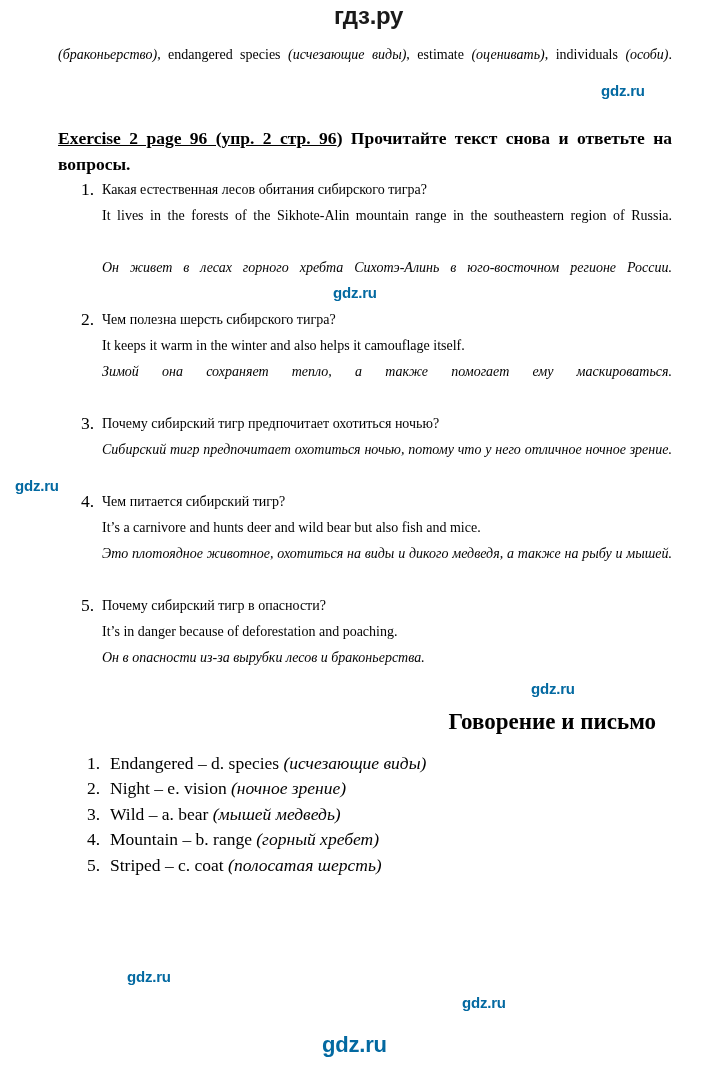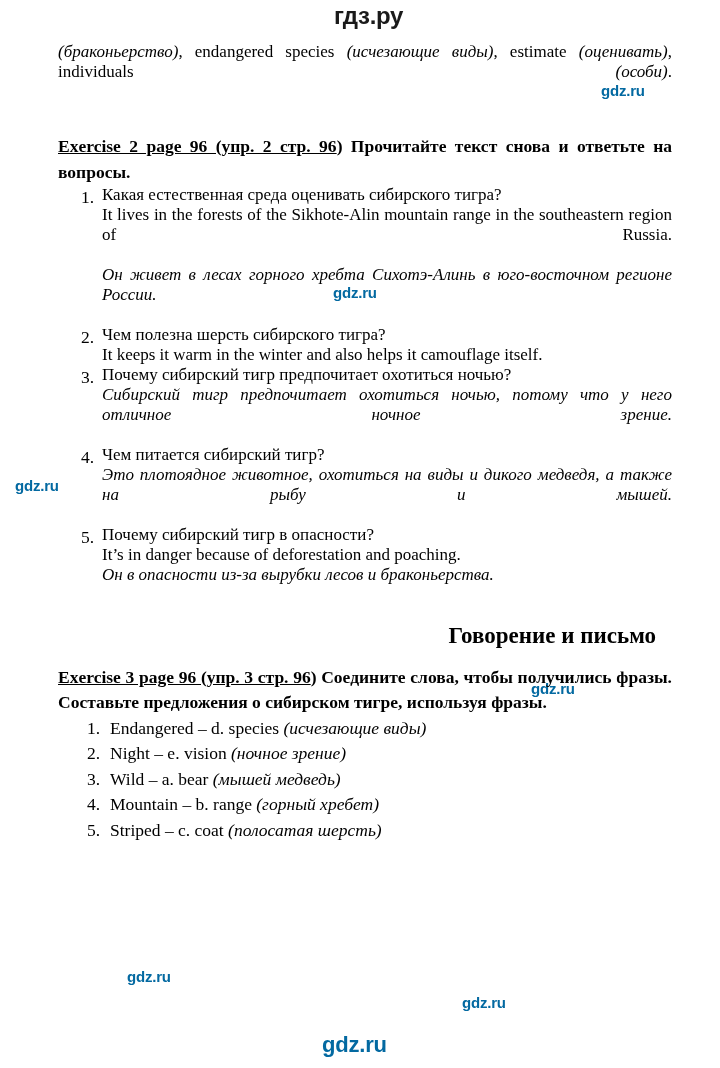--- a/index.html
+++ b/index.html
@@ -46,22 +46,22 @@
   
   .page {
     position: absolute;
     left: 58px;
     top: 42px;
     width: 614px;
   }
 
   p {
     margin: 0;
-    font-size: 17px;
-    line-height: 20px;
+    font-size: 14px;
+    line-height: 26px;
     text-align: justify;
     text-justify: inter-word;
   }
 
   .intro {
     text-align: justify;
   }
   .intro::after {
     content: "";
     display: inline-block;
@@ -161,57 +161,58 @@
   <p class="intro"><i>(браконьерство)</i><span>, endangered species </span><i>(исчезающие виды)</i><span>, estimate </span><i>(оценивать)</i><span>, individuals </span><i>(особи)</i><span>.</span></p>
 
   <div class="spacer-l"></div>
 
   <p class="heading"><span class="ref">Exercise 2 page 96 (упр. 2 стр. 96</span><span>)</span><span> Прочитайте текст снова и ответьте на вопросы.</span></p>
 
   <ol class="qlist">
 
     <li>
       <span class="num">1.</span>
-      <p class="q-ru">Какая естественная среда оценивать сибирского тигра?</p>
+      <p class="q-ru">Какая естественная лесов обитания сибирского тигра?</p>
       <p class="ans-en justify-force">It lives in the forests of the Sikhote-Alin mountain range in the southeastern region of Russia.</p>
       <p class="ans-ru justify-force">Он живет в лесах горного хребта Сихотэ-Алинь в юго-восточном регионе России.</p>
     </li>
 
     <li>
       <span class="num">2.</span>
       <p class="q-ru">Чем полезна шерсть сибирского тигра?</p>
       <p class="ans-en">It keeps it warm in the winter and also helps it camouflage itself.</p>
+      <p class="ans-ru justify-force">Зимой она сохраняет тепло, а также помогает ему маскироваться.</p>
     </li>
 
     <li>
       <span class="num">3.</span>
       <p class="q-ru">Почему сибирский тигр предпочитает охотиться ночью?</p>
       <p class="ans-ru justify-force">Сибирский тигр предпочитает охотиться ночью, потому что у него отличное ночное зрение.</p>
     </li>
 
     <li>
       <span class="num">4.</span>
       <p class="q-ru">Чем питается сибирский тигр?</p>
+      <p class="ans-en">It’s a carnivore and hunts deer and wild bear but also fish and mice.</p>
       <p class="ans-ru justify-force">Это плотоядное животное, охотиться на виды и дикого медведя, а также на рыбу и мышей.</p>
     </li>
 
     <li>
       <span class="num">5.</span>
       <p class="q-ru">Почему сибирский тигр в опасности?</p>
       <p class="ans-en">It’s in danger because of deforestation and poaching.</p>
       <p class="ans-ru">Он в опасности из-за вырубки лесов и браконьерства.</p>
     </li>
 
   </ol>
 
   <div class="spacer-m"></div>
 
   <p class="center-head">Говорение и письмо</p>
 
-  <p class="heading"><span class="ref">Exercise 3 page 96 (упр. 3 стр. 96</span><span>)</span><span> Соедините слова, чтобы получились фразы. Составьте предложения о сибирском тигре, используя фразы.</span></p>
 
   <ol class="plist">
     <li>
       <span class="num">1.</span><span>Endangered – d. species </span><i>(исчезающие виды)</i>
     </li>
     <li>
       <span class="num">2.</span><span>Night – e. vision </span><i>(ночное зрение)</i>
     </li>
     <li>
       <span class="num">3.</span><span>Wild – a. bear </span><i>(мышей медведь)</i>

